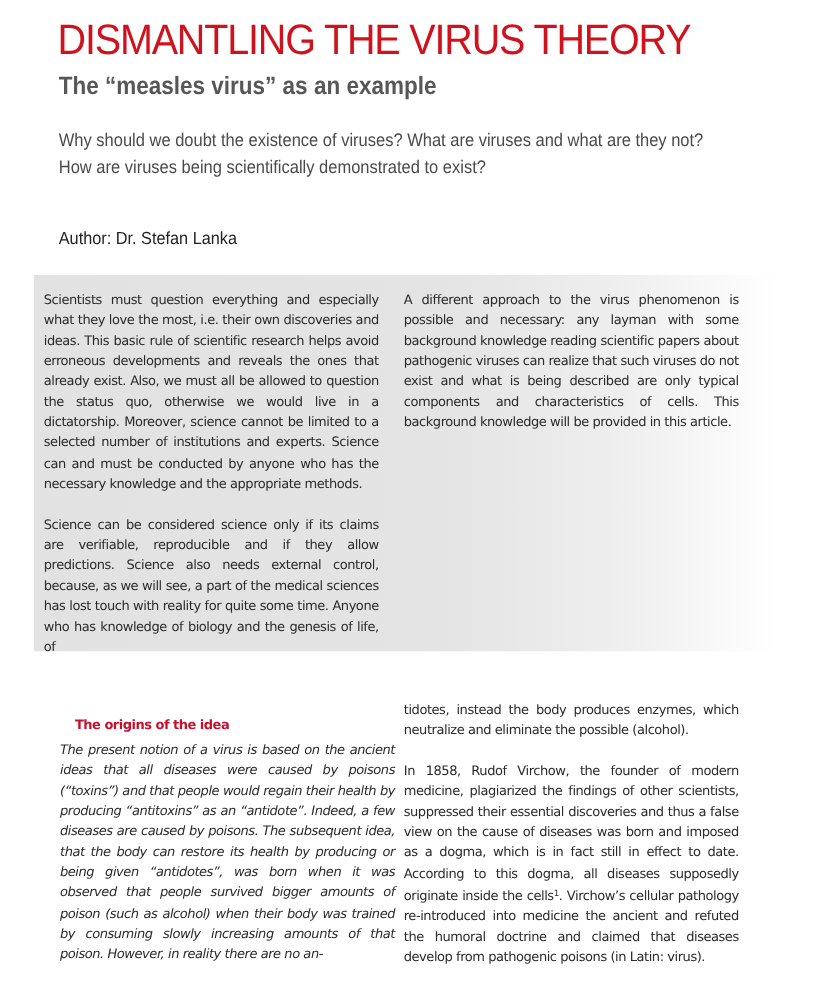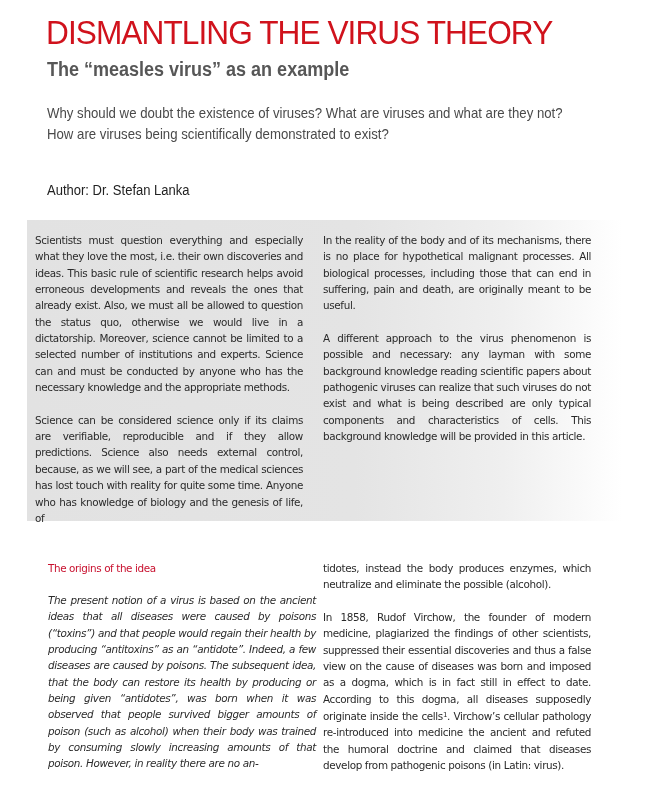--- a/index.html
+++ b/index.html
@@ -95,24 +95,24 @@
       text-align-last: left;
     }
     .col p:last-child { margin-bottom: 0; }
     .box-left { left: 35px; top: 232px; }
     .box-right { left: 323px; top: 232px; }
 
     .section-heading {
       position: absolute;
       left: 48px;
       top: 560px;
-      margin: 0;
+      margin: 12px;
       font-family: "DejaVu Sans", sans-serif;
       font-size: 10.4px;
-      font-weight: 400;
+      font-weight: 700;
       line-height: 16px;
       color: #c8102e;
       letter-spacing: -0.4px;
     }
     .body-left { left: 48px; top: 592px; font-style: italic; }
     .body-right { left: 323px; top: 560px; }
     .sup { font-size: 7px; vertical-align: 3px; }
   </style>
 </head>
 <body>
@@ -128,21 +128,20 @@
 <div class="author">Author: Dr. Stefan Lanka</div>
 
 <div class="abstract-box"></div>
 
 <div class="col box-left">
   <p>Scientists must question everything and especially what they love the most, i.e. their own discoveries and ideas. This basic rule of scientific research helps avoid erroneous developments and reveals the ones that already exist. Also, we must all be allowed to question the status quo, otherwise we would live in a dictatorship. Moreover, science cannot be limited to a selected number of institutions and experts. Science can and must be conducted by anyone who has the necessary knowledge and the appropriate methods.</p>
   <p>Science can be considered science only if its claims are verifiable, reproducible and if they allow predictions. Science also needs external control, because, as we will see, a part of the medical sciences has lost touch with reality for quite some time. Anyone who has knowledge of biology and the genesis of life, of</p>
 </div>
 
 <div class="col box-right">
-  <p>In the reality of the body and of its mechanisms, there is no place for hypothetical malignant processes. All biological processes, including those that can end in suffering, pain and death, are originally meant to be useful.</p>
   <p>A different approach to the virus phenomenon is possible and necessary: any layman with some background knowledge reading scientific papers about pathogenic viruses can realize that such viruses do not exist and what is being described are only typical components and characteristics of cells. This background knowledge will be provided in this article.</p>
 </div>
 
 <h3 class="section-heading">The origins of the idea</h3>
 
 <div class="col body-left">
   <p>The present notion of a virus is based on the ancient ideas that all diseases were caused by poisons (“toxins”) and that people would regain their health by producing “antitoxins” as an “antidote”. Indeed, a few diseases are caused by poisons. The subsequent idea, that the body can restore its health by producing or being given “antidotes”, was born when it was observed that people survived bigger amounts of poison (such as alcohol) when their body was trained by consuming slowly increasing amounts of that poison. However, in reality there are no an-</p>
 </div>
 
 <div class="col body-right">

